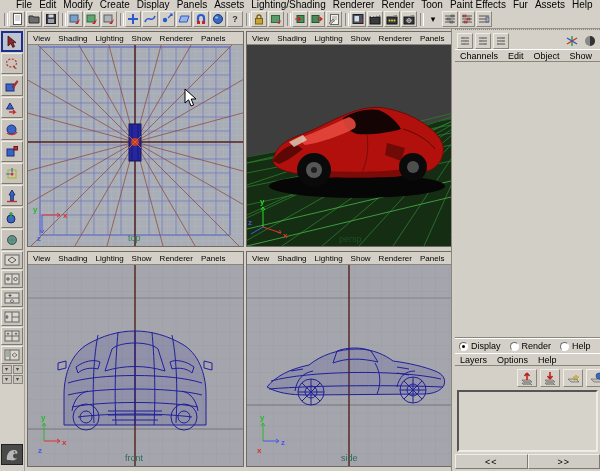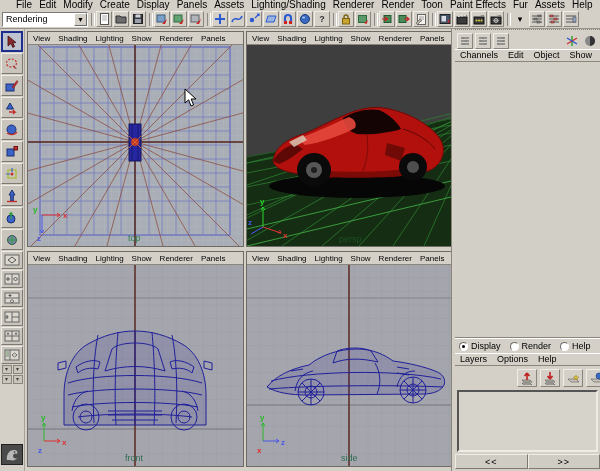--- a/index.html
+++ b/index.html
@@ -38,21 +38,21 @@
   .vpbar{height:13px;flex:none;display:flex;gap:8px;align-items:center;padding:0 5px;font-size:8px;
          background:#d4d0c8;border-bottom:1px solid #8a867e}
   .vpcanvas{flex:1;position:relative;overflow:hidden}
   .vpcanvas svg{position:absolute;left:0;top:0;width:100%;height:100%}
   
   .vdiv{position:absolute;left:451px;top:29px;width:4px;height:442px;background:#d4d0c8;border-left:1px solid #8a867e}
   .rpanel{position:absolute;left:455px;top:29px;width:145px;height:442px;background:#d4d0c8}
   .grip{height:4px;border-top:1px dotted #8a867e}
   .cbtoolbar{height:16px;display:flex;align-items:center;gap:2px;padding:0 2px}
   .cbspacer{flex:1}
-  .pmenu{height:13px;display:flex;gap:10px;padding:0 5px;font-size:9px;
+  .pmenu{height:13px;display:flex;gap:10px;align-items:center;padding:0 5px;font-size:9px;
          border-top:1px solid #fff;border-bottom:1px solid #8a867e}
   .cbempty{height:276px;background:#d2cfc7;border-bottom:1px solid #8a867e}
   .radiorow{height:15px;display:flex;align-items:center;gap:9px;padding:0 4px;font-size:9px;border-top:1px solid #fff}
   .radio{display:flex;align-items:center;cursor:default}
   .rdot{width:9px;height:9px;border-radius:50%;background:#fff;border:1px solid;border-color:#6a6a6a #fff #fff #6a6a6a;
         display:inline-block;margin-right:3px;position:relative}
   .radio.sel .rdot::after{content:"";position:absolute;left:2px;top:2px;width:3px;height:3px;border-radius:50%;background:#000}
   .ltoolbar{height:23px;display:flex;align-items:center;justify-content:flex-end;gap:3px;padding:2px 0 2px 2px;overflow:hidden}
   .lbtn{width:20px;height:18px;flex:none;display:flex;align-items:center;justify-content:center;
         background:#d4d0c8;border:1px solid;border-color:#f0ede7 #89857d #89857d #f0ede7}
@@ -80,24 +80,20 @@
     <span class="mi">Renderer</span>
     <span class="mi">Render</span>
     <span class="mi">Toon</span>
     <span class="mi">Paint Effects</span>
     <span class="mi">Fur</span>
     <span class="mi">Assets</span>
     <span class="mi">Help</span>
   </div>
 
   <div class="statusline">
-    <div class="menuset">
-      <span>Rendering</span>
-      <span class="dd">▼</span>
-    </div>
     <div class="sep"></div>
     <div class="ic">
         <svg width="12" height="12">
           <rect x="2.5" y="0.5" width="8" height="11" fill="#fff" stroke="#555"></rect>
           <path d="M4 3h5M4 5h5M4 7h5" stroke="#999" stroke-width="0.8"></path>
         </svg>
       </div>
     <div class="ic">
         <svg width="12" height="12">
           <path d="M1 3h4l1 1h5v6H1z" fill="#6d6d6d" stroke="#333"></path>

